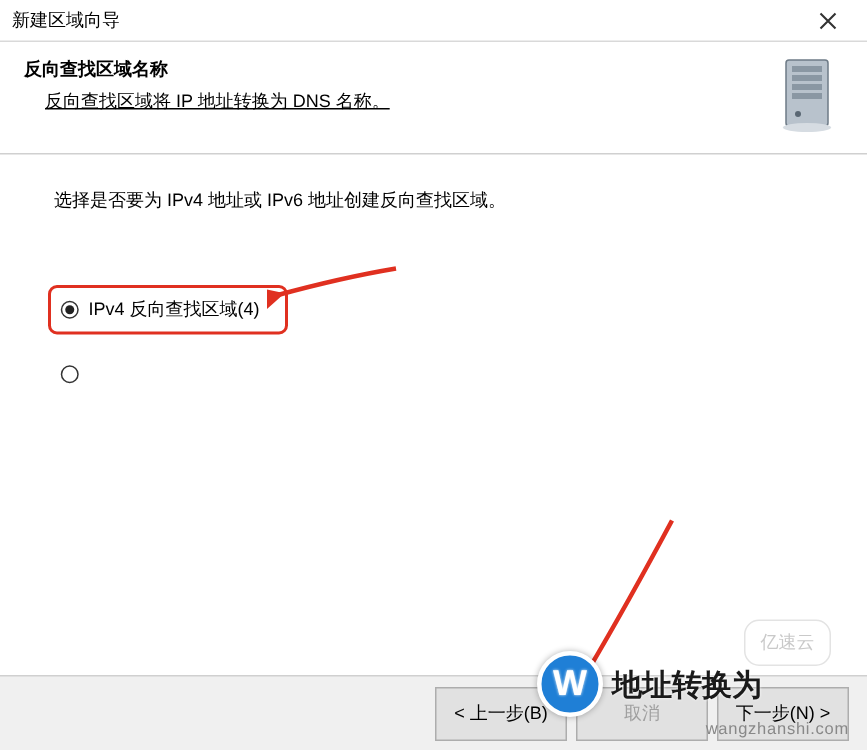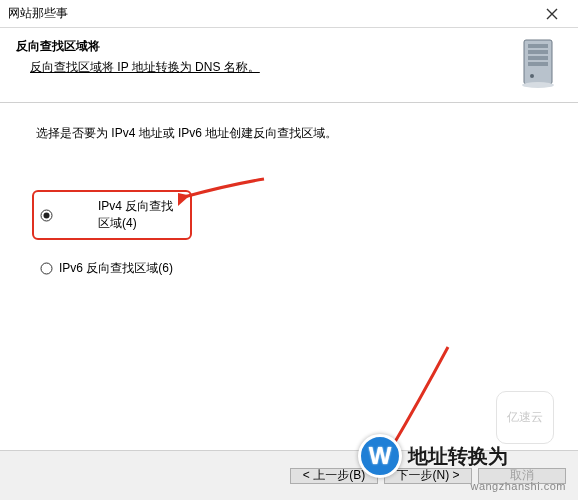--- a/index.html
+++ b/index.html
@@ -50,39 +50,38 @@
     margin-bottom: 22px;
     padding: 2px 0;
   }
   .radio-row.hl {
     border: 2px solid #e03020;
     border-radius: 6px;
     padding: 6px 8px 6px 4px;
     width: 160px;
     margin-left: -4px;
     margin-bottom: 18px;
-    gap: 39px;
   }
   .radio { width: 13px; height: 13px; margin: 0 6px 0 2px; display:inline-block; position:relative; }
   .radio svg { display:block; }
   .footer {
     position: absolute;
     left: 0; right: 0; bottom: 0;
     height: 50px;
     border-top: 1px solid #d0d0d0;
     display: flex;
     align-items: center;
     justify-content: flex-end;
     padding: 0 12px;
     gap: 6px;
     background: #f0f0f0;
   }
   .btn {
     min-width: 88px;
-    height: 16px;
+    height: 36px;
     border: 1px solid #adadad;
     background: #e1e1e1;
     font-size: 12px;
     display: flex; align-items: center; justify-content: center;
     padding: 0 10px;
   }
   .btn.disabled { color: #a0a0a0; }
   .arrow { position: absolute; pointer-events: none; }
   .overlay-logo {
     position: absolute;
@@ -111,38 +110,38 @@
     color: #888;
     letter-spacing: 0.5px;
   }
   .faint-badge {
     position: absolute;
     right: 24px; bottom: 56px;
     font-size: 12px;
     color: #c9c9c9;
     border: 1px solid #e3e3e3;
     border-radius: 10px;
-    padding: 17px 10px;
+    padding: 6px 10px;
   }
 </style>
 </head>
 <body>
 
 <div class="titlebar">
-  <span class="title">网站那些事</span>
+  <span class="title">新建区域向导</span>
   <div class="close">
     <svg width="12" height="12" viewBox="0 0 12 12">
         <path d="M1 1 L11 11 M11 1 L1 11" stroke="#333" stroke-width="1.4" fill="none"></path>
       </svg>
   </div>
 </div>
 
 <div class="header">
   <div class="header-text">
-    <div class="header-title">反向查找区域将</div>
+    <div class="header-title">反向查找区域名称</div>
     <div class="header-desc">反向查找区域将 IP 地址转换为 DNS 名称。</div>
   </div>
   <div class="server-icon">
     <svg width="44" height="52" viewBox="0 0 44 52">
       <rect x="6" y="2" width="28" height="44" rx="2" fill="#b8c2cc" stroke="#6e7b87"></rect>
       <rect x="10" y="6" width="20" height="4" fill="#8a97a3"></rect>
       <rect x="10" y="12" width="20" height="4" fill="#8a97a3"></rect>
       <rect x="10" y="18" width="20" height="4" fill="#8a97a3"></rect>
       <rect x="10" y="24" width="20" height="4" fill="#8a97a3"></rect>
       <circle cx="14" cy="38" r="2" fill="#5a6773"></circle>
@@ -163,21 +162,20 @@
     </span>
     <span>IPv4 反向查找区域(4)</span>
   </label>
 
   <label class="radio-row" style="margin-left:2px;">
     <span class="radio">
       <svg width="13" height="13" viewBox="0 0 13 13">
           <circle cx="6.5" cy="6.5" r="5.5" fill="#fff" stroke="#333"></circle>
         </svg>
     </span>
-    <span>IPv6 反向查找区域(6)</span>
   </label>
 
   <svg class="arrow" style="left:178px; top:72px;" width="90" height="40" viewBox="0 0 90 40">
     <defs>
         <marker id="ah1" markerWidth="8" markerHeight="8" refX="2" refY="4" orient="auto">
           <path d="M8 0 L0 4 L8 8 Z" fill="#e03020"></path>
         </marker>
       </defs>
     <path d="M86 4 Q 50 10 6 22" stroke="#e03020" stroke-width="3" fill="none" marker-end="url(#ah1)"></path>
   </svg>
@@ -187,22 +185,22 @@
         <marker id="ah2" markerWidth="8" markerHeight="8" refX="2" refY="4" orient="auto">
           <path d="M8 0 L0 4 L8 8 Z" fill="#e03020"></path>
         </marker>
       </defs>
     <path d="M70 4 Q 40 60 14 104" stroke="#e03020" stroke-width="3" fill="none" marker-end="url(#ah2)"></path>
   </svg>
 </div>
 
 <div class="footer">
   <div class="btn">&lt; 上一步(B)</div>
+  <div class="btn disabled">取消</div>
   <div class="btn">下一步(N) &gt;</div>
-  <div class="btn disabled">取消</div>
 </div>
 
 <div class="faint-badge">亿速云</div>
 
 <div class="overlay-logo">
   <div class="w-circle">W</div>
   <span>地址转换为</span>
 </div>
 <div class="overlay-sub">wangzhanshi.com</div>
 

